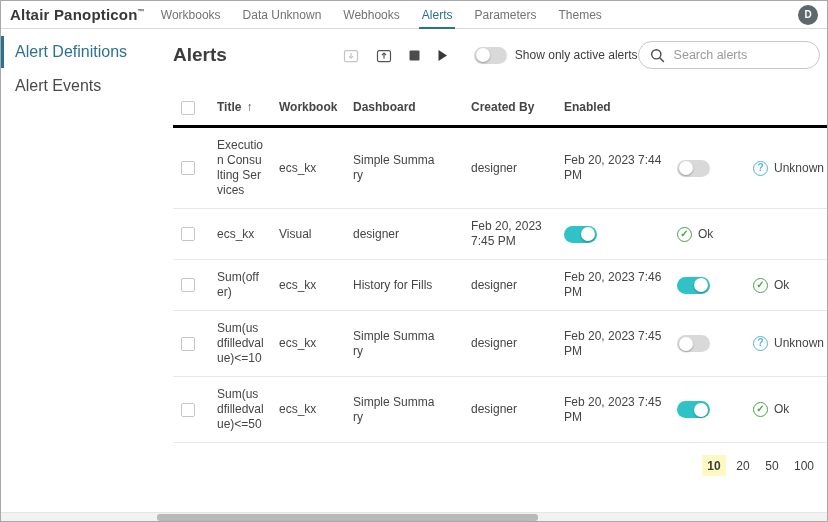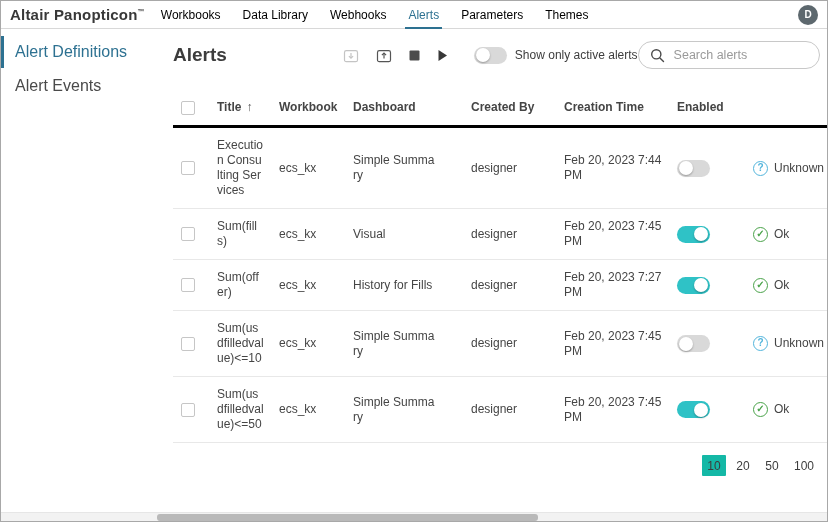--- a/index.html
+++ b/index.html
@@ -8,21 +8,21 @@
 
   .app { width:828px; height:522px; background:#fff; border:1px solid #a8a8a8;
          display:flex; flex-direction:column; overflow:hidden; position:relative; }
 
   
   .topnav { height:28px; flex:none; display:flex; align-items:center;
             border-bottom:1px solid #d8d8d8; padding:0 9px; }
   .brand { font-size:15px; font-weight:700; color:#383838; letter-spacing:.2px; white-space:nowrap; }
   .brand sup { font-size:7px; font-weight:700; }
   .tabs { display:flex; margin-left:16px; height:100%; }
-  .tab { font-size:12px; color:#000000; margin-right:22px; display:flex; align-items:center;
+  .tab { font-size:12px; color:#737373; margin-right:22px; display:flex; align-items:center;
          height:100%; position:relative; cursor:pointer; white-space:nowrap; }
   .tab.active { color:#2d7191; }
   .tab.active::after { content:''; position:absolute; left:-3px; right:-3px; bottom:-1px;
                        height:2px; background:#2d7191; }
   .avatar { margin-left:auto; width:20px; height:20px; border-radius:50%; background:#5d686e;
             color:#fff; font-size:10px; font-weight:700; display:flex; align-items:center;
             justify-content:center; cursor:pointer; }
 
   
   .body { flex:1; display:flex; min-height:0; }
@@ -73,39 +73,39 @@
   .status-cell { display:flex; align-items:center; gap:6px; white-space:nowrap; }
   .sicon { width:15px; height:15px; border-radius:50%; display:flex; align-items:center;
            justify-content:center; font-size:10px; font-weight:700; flex:none; }
   .sicon.unknown { border:1.5px solid #53b5dc; color:#53b5dc; }
   .sicon.ok { border:1.5px solid #4aa34a; color:#4aa34a; }
 
   
   .pagination { display:flex; justify-content:flex-end; gap:5px; margin:12px 8px 0 0; }
   .page-size { min-width:24px; height:21px; display:flex; align-items:center; justify-content:center;
                font-size:12px; color:#3d3d3d; padding:0 5px; cursor:pointer; border-radius:1px; }
-  .page-size.active { background:#14b8a6; }
+  .page-size.active { background:#fef9c3;font-weight:bold; }
 
   
   .hscroll { height:9px; flex:none; background:#f2f2f2; border-top:1px solid #e6e6e6; position:relative; }
   .hthumb { position:absolute; left:156px; top:1px; height:7px; width:381px; background:#b9b9b9;
             border-radius:3px; cursor:grab; }
 </style>
 </head>
 <body>
 
 <div class="app">
 
   <header class="topnav">
     <div class="brand">
       <span>Altair Panopticon</span><sup>™</sup>
     </div>
     <nav class="tabs">
         <div class="tab">Workbooks</div>
-        <div class="tab">Data Library</div>
+        <div class="tab">Data Unknown</div>
         <div class="tab">Webhooks</div>
         <div class="tab active">Alerts</div>
         <div class="tab">Parameters</div>
         <div class="tab">Themes</div>
       </nav>
     <div class="avatar">D</div>
   </header>
 
   <div class="body">
 
@@ -166,21 +166,20 @@
 
       <div class="table">
         <div class="trow header">
             <div class="cell cb-cell">
               <div class="cb"></div>
             </div>
             <div class="cell hcell">Title<span class="sort">↑</span></div>
             <div class="cell hcell">Workbook</div>
             <div class="cell hcell">Dashboard</div>
             <div class="cell hcell">Created By</div>
-            <div class="cell hcell">Creation Time</div>
             <div class="cell hcell">Enabled</div>
           </div>
         <div>
             <div class="trow">
               <div class="cell cb-cell">
                 <div class="cb"></div>
               </div>
               <div class="cell title-cell">Execution Consulting Services</div>
               <div class="cell">ecs_kx</div>
               <div class="cell dash-cell">Simple Summary</div>
@@ -193,21 +192,20 @@
               </div>
               <div class="cell status-cell">
                 <span class="sicon unknown">?</span>
                 <span>Unknown</span>
               </div>
             </div>
             <div class="trow">
               <div class="cell cb-cell">
                 <div class="cb"></div>
               </div>
-              <div class="cell title-cell">Sum(fills)</div>
               <div class="cell">ecs_kx</div>
               <div class="cell dash-cell">Visual</div>
               <div class="cell">designer</div>
               <div class="cell time-cell">Feb 20, 2023 7:45 PM</div>
               <div class="cell">
                 <div class="switch on">
                   <div class="knob"></div>
                 </div>
               </div>
               <div class="cell status-cell">
@@ -216,21 +214,21 @@
               </div>
             </div>
             <div class="trow">
               <div class="cell cb-cell">
                 <div class="cb"></div>
               </div>
               <div class="cell title-cell">Sum(offer)</div>
               <div class="cell">ecs_kx</div>
               <div class="cell dash-cell">History for Fills</div>
               <div class="cell">designer</div>
-              <div class="cell time-cell">Feb 20, 2023 7:27 PM</div>
+              <div class="cell time-cell">Feb 20, 2023 7:46 PM</div>
               <div class="cell">
                 <div class="switch on">
                   <div class="knob"></div>
                 </div>
               </div>
               <div class="cell status-cell">
                 <span class="sicon ok">✓</span>
                 <span>Ok</span>
               </div>
             </div>

